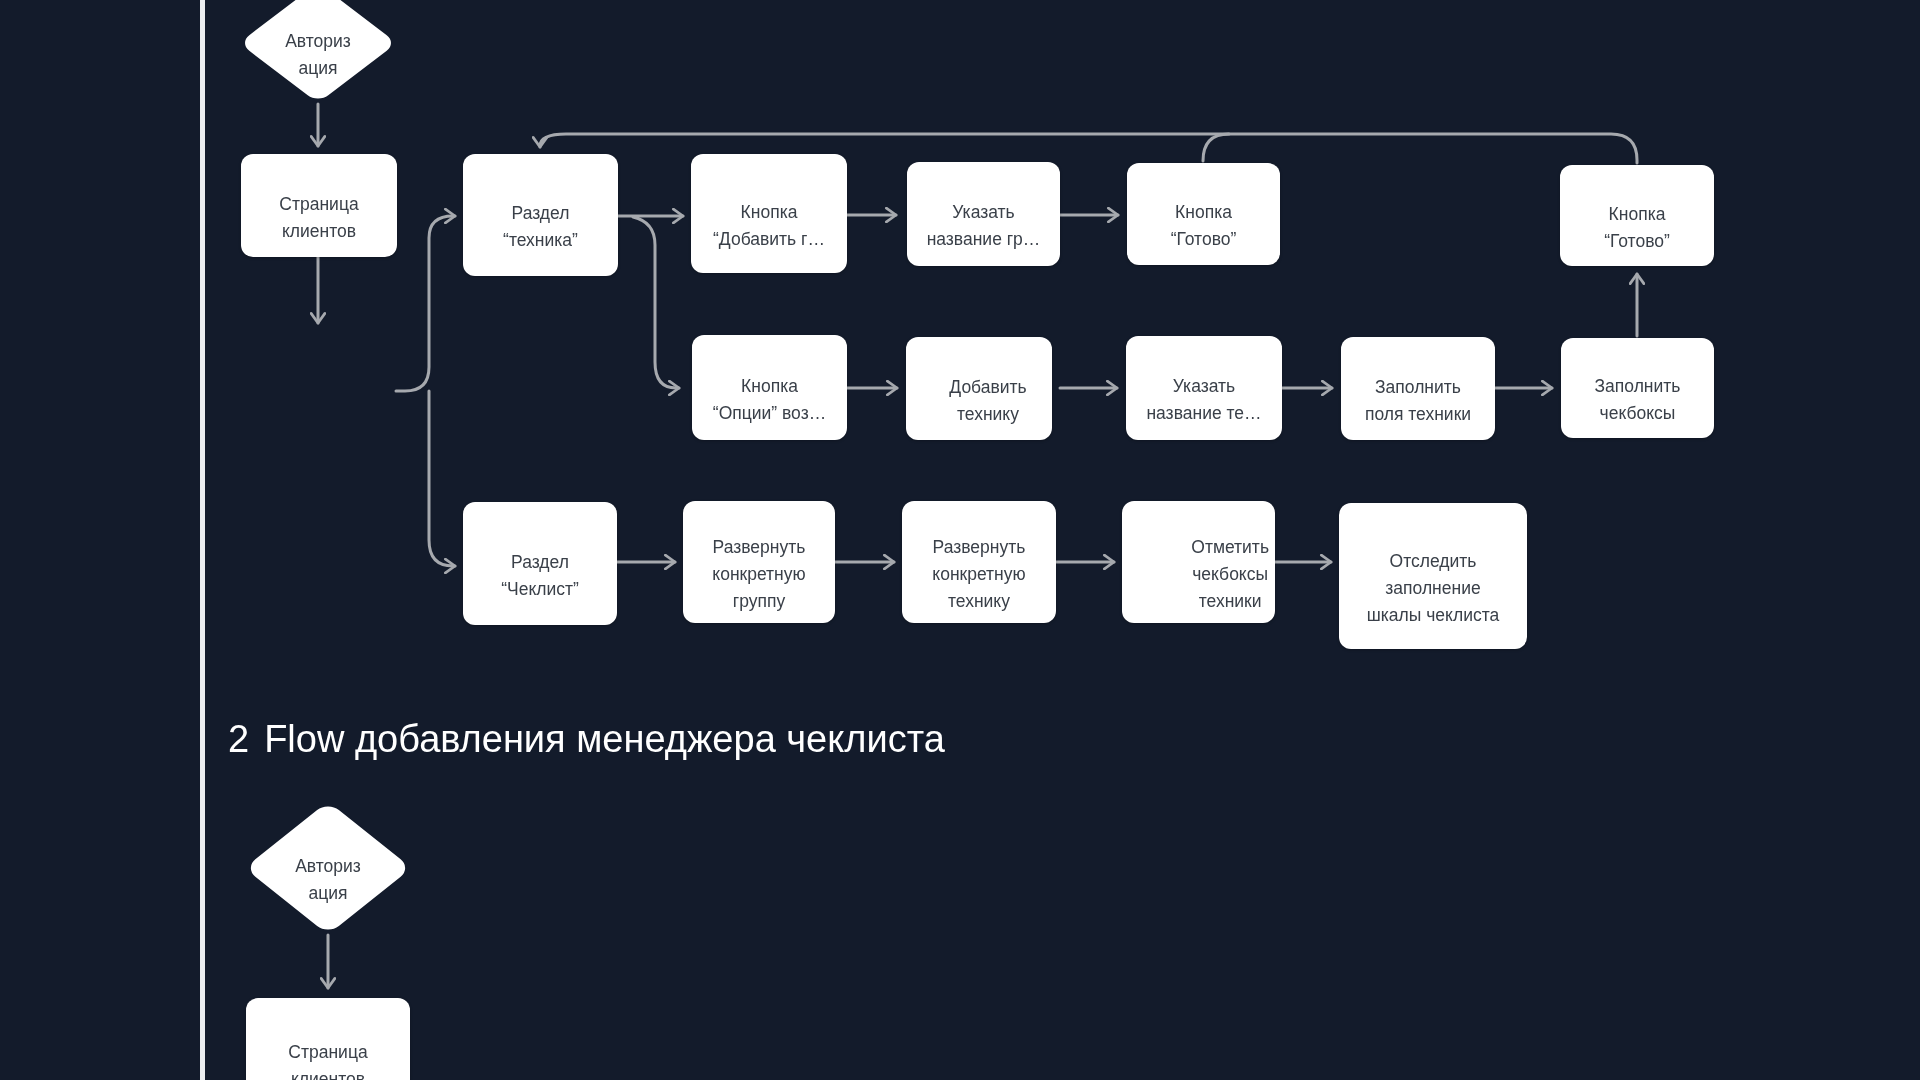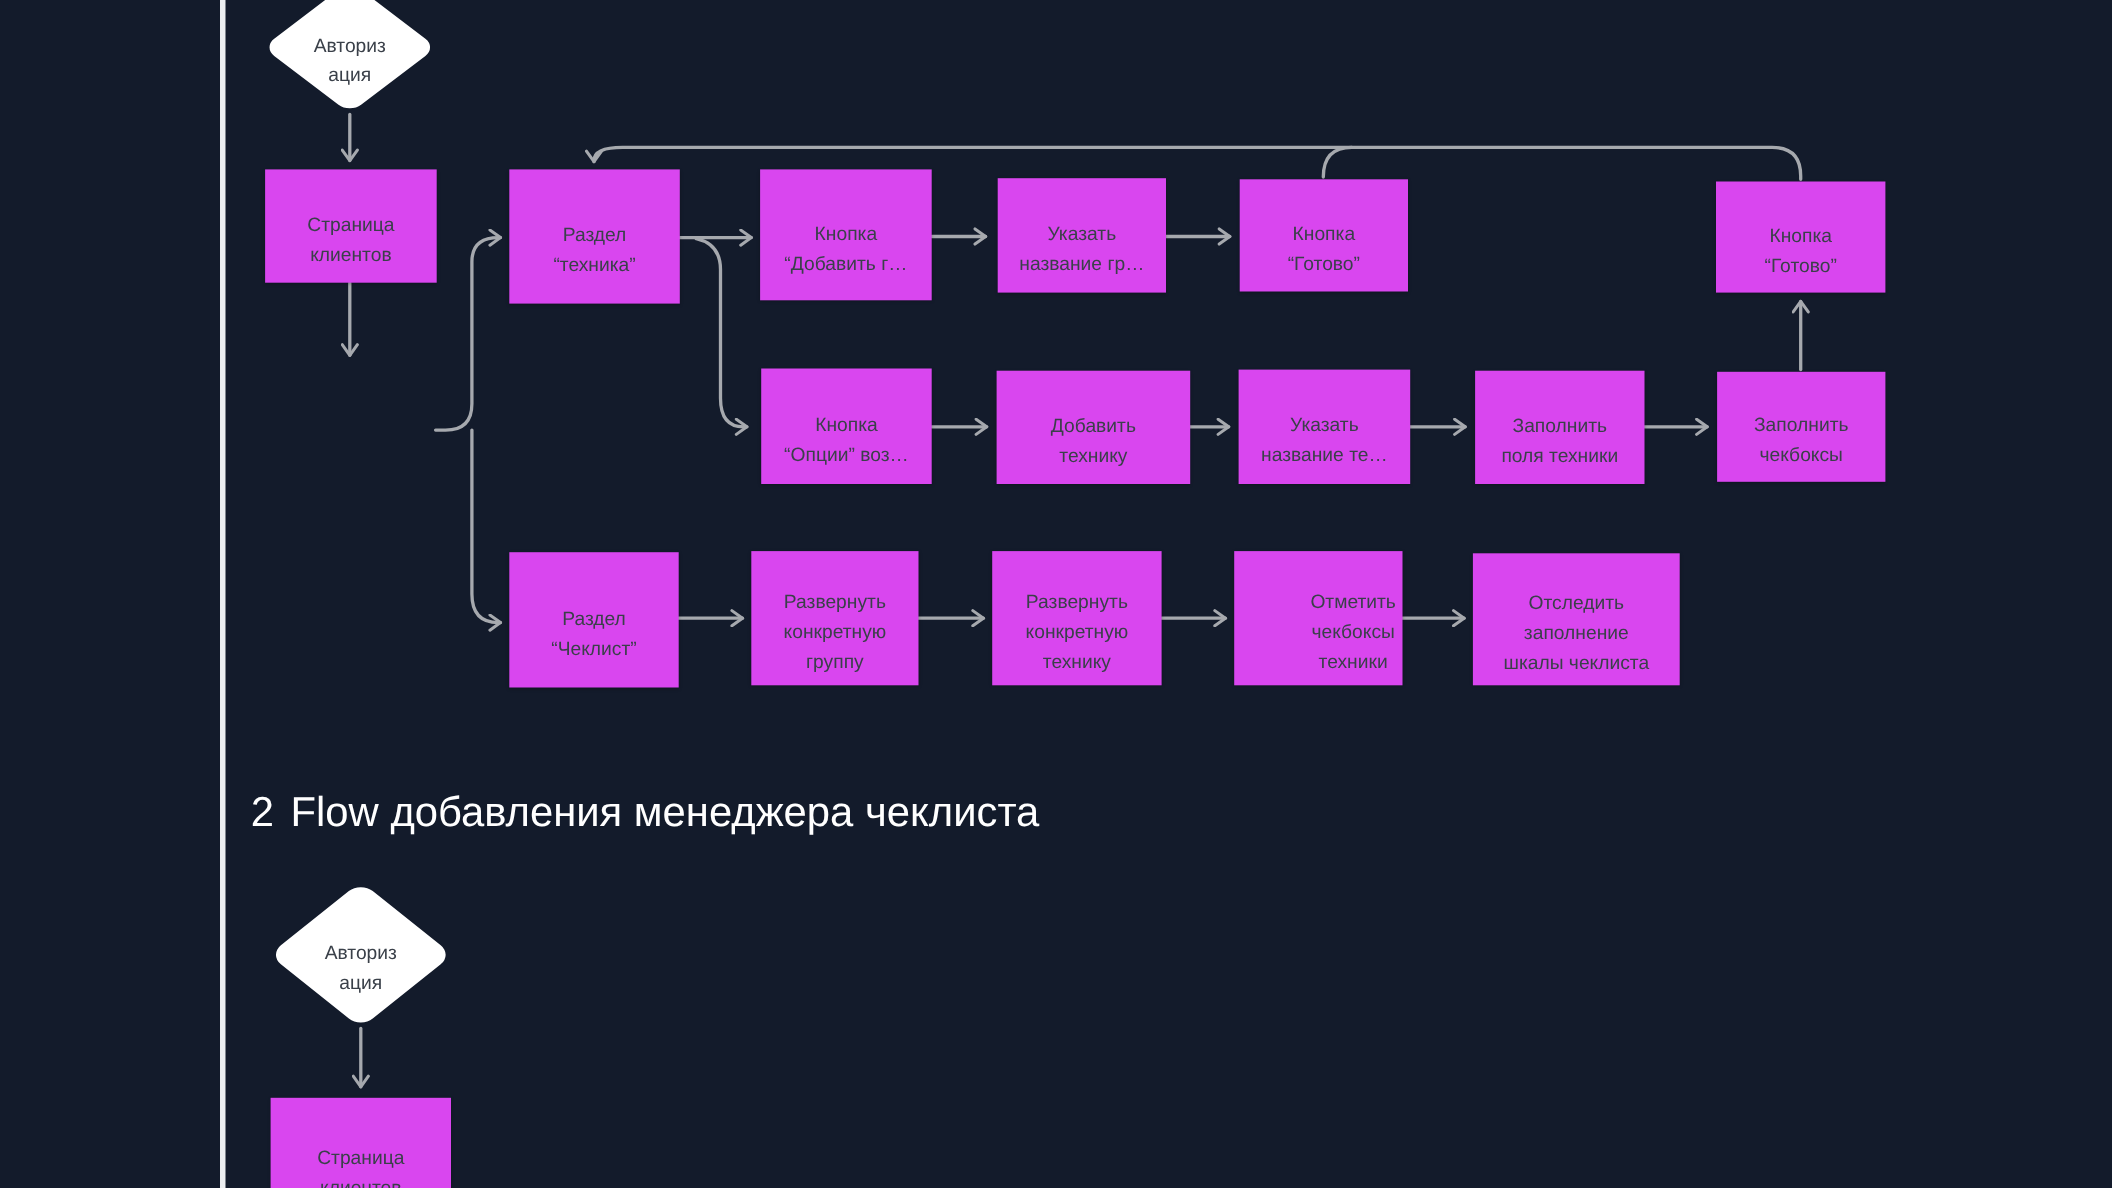--- a/index.html
+++ b/index.html
@@ -3,21 +3,21 @@
 <meta charset="utf-8">
 <style>
   html,body{margin:0;padding:0;background:#131b2b;}
   .canvas{position:relative;width:1920px;height:1080px;overflow:hidden;
           background:#131b2b;font-family:"Liberation Sans",sans-serif;}
   .divider{position:absolute;left:200px;top:0;width:5px;height:1080px;background:#eceef0;}
   svg.connectors{position:absolute;left:0;top:0;width:1920px;height:1080px;}
   .node{position:absolute;display:flex;align-items:center;justify-content:center;
         text-align:center;color:#3a4049;font-size:17.5px;line-height:27px;
         white-space:pre-line;}
-  .node.rect{background:#d946ef;border-radius:0;box-shadow:0 1px 3px rgba(0,0,0,.25);}
+  .node.rect{background:#ffffff;border-radius:12px;box-shadow:0 1px 3px rgba(0,0,0,.25);}
   .node.diamond-label{background:transparent;}
   .heading{position:absolute;left:228px;top:716px;display:flex;align-items:baseline;gap:15px;
            color:#ffffff;font-size:38px;font-weight:500;line-height:46px;}
   .node-label{display:block;padding:0 6px;margin-top:24px;}
 </style>
 </head>
 <body>
 
 <div class="canvas">
 
@@ -83,21 +83,21 @@
 “Готово”</span>
   </div>
   <div class="node rect" style="left:1560px;top:165px;width:154px;height:101px;">
     <span class="node-label">Кнопка
 “Готово”</span>
   </div>
   <div class="node rect" style="left:692px;top:335px;width:155px;height:105px;">
     <span class="node-label">Кнопка
 “Опции” воз…</span>
   </div>
-  <div class="node rect" style="left:906px;top:337px;width:176px;height:103px;">
+  <div class="node rect" style="left:906px;top:337px;width:128px;height:103px;padding-left:18px;">
     <span class="node-label">Добавить
 технику</span>
   </div>
   <div class="node rect" style="left:1126px;top:336px;width:156px;height:104px;">
     <span class="node-label">Указать
 название те…</span>
   </div>
   <div class="node rect" style="left:1341px;top:337px;width:154px;height:103px;">
     <span class="node-label">Заполнить
 поля техники</span>
@@ -118,21 +118,21 @@
   <div class="node rect" style="left:902px;top:501px;width:154px;height:122px;">
     <span class="node-label">Развернуть
 конкретную
 технику</span>
   </div>
   <div class="node rect" style="left:1122px;top:501px;width:153px;height:122px;justify-content:flex-end;">
     <span class="node-label">Отметить
 чекбоксы
 техники</span>
   </div>
-  <div class="node rect" style="left:1339px;top:503px;width:188px;height:120px;">
+  <div class="node rect" style="left:1339px;top:503px;width:188px;height:146px;">
     <span class="node-label">Отследить
 заполнение
 шкалы чеклиста</span>
   </div>
 
   <div class="heading">
     <span>2</span>
     <span>Flow добавления менеджера чеклиста</span>
   </div>
 

